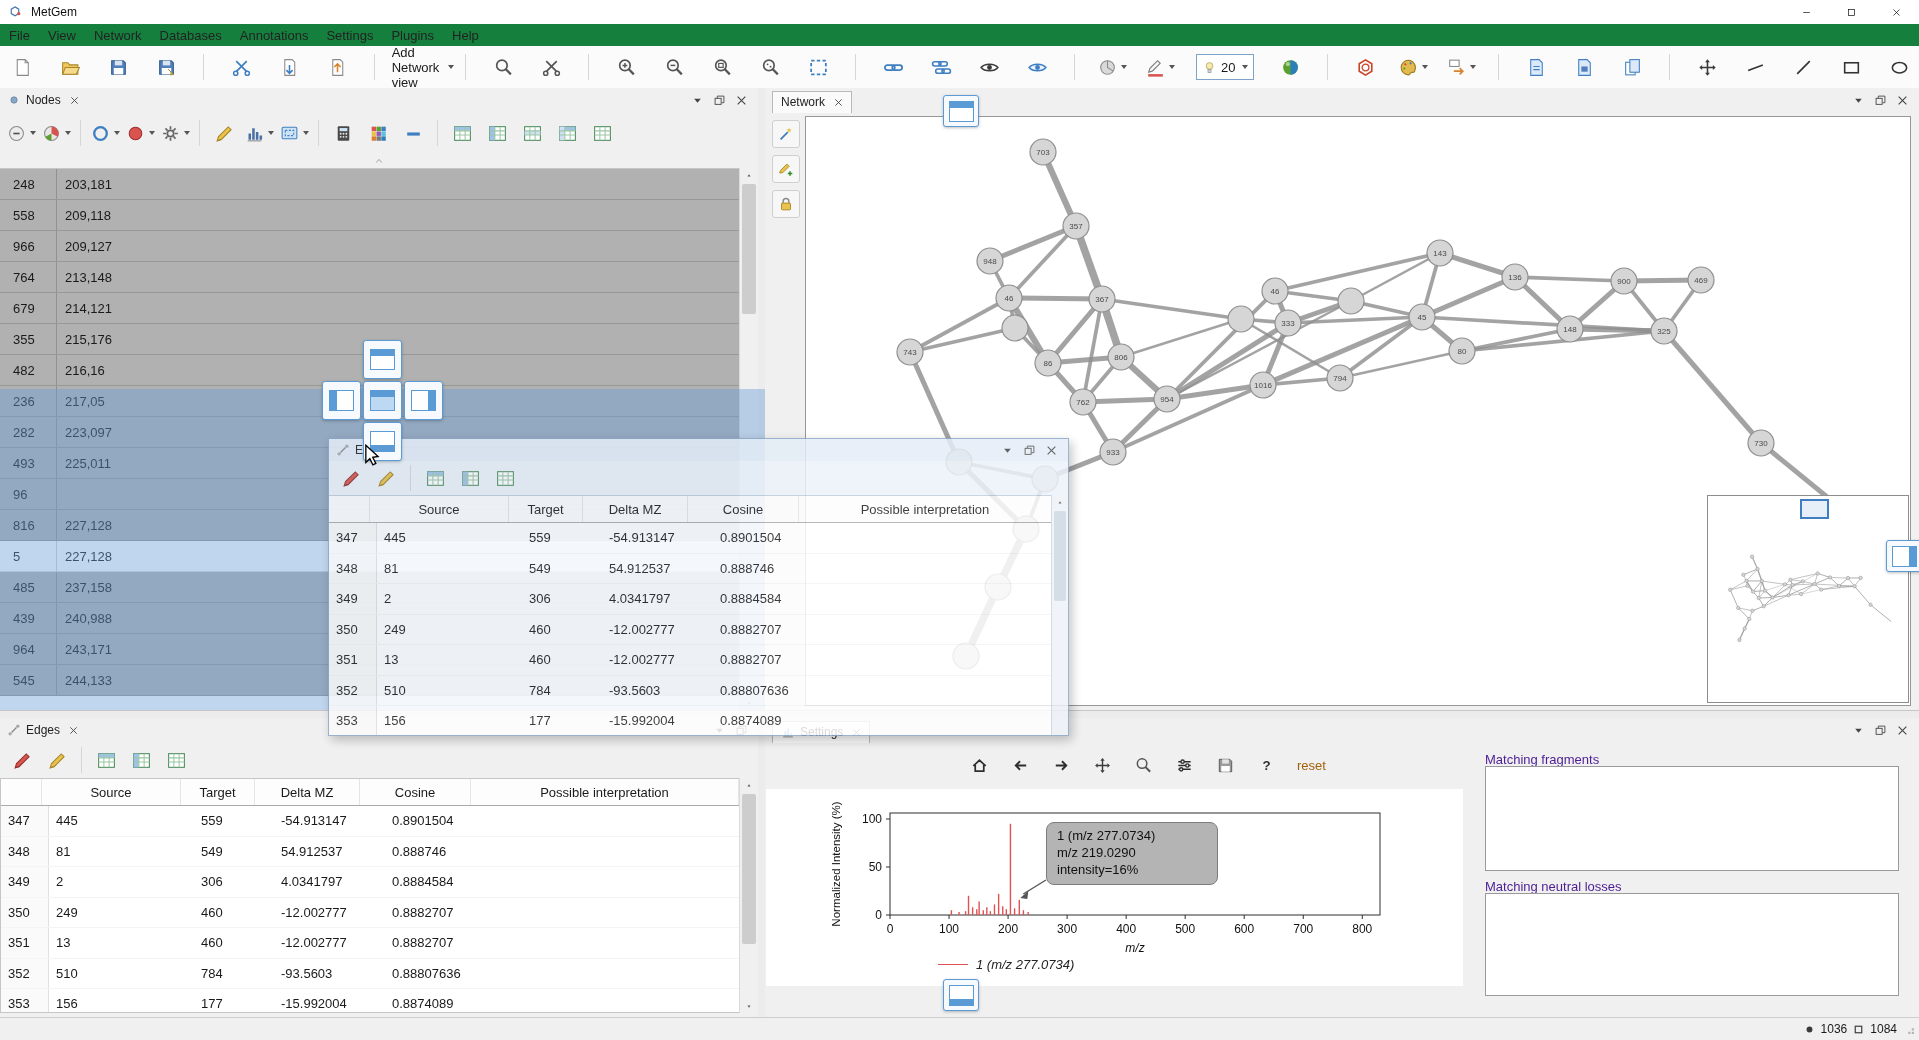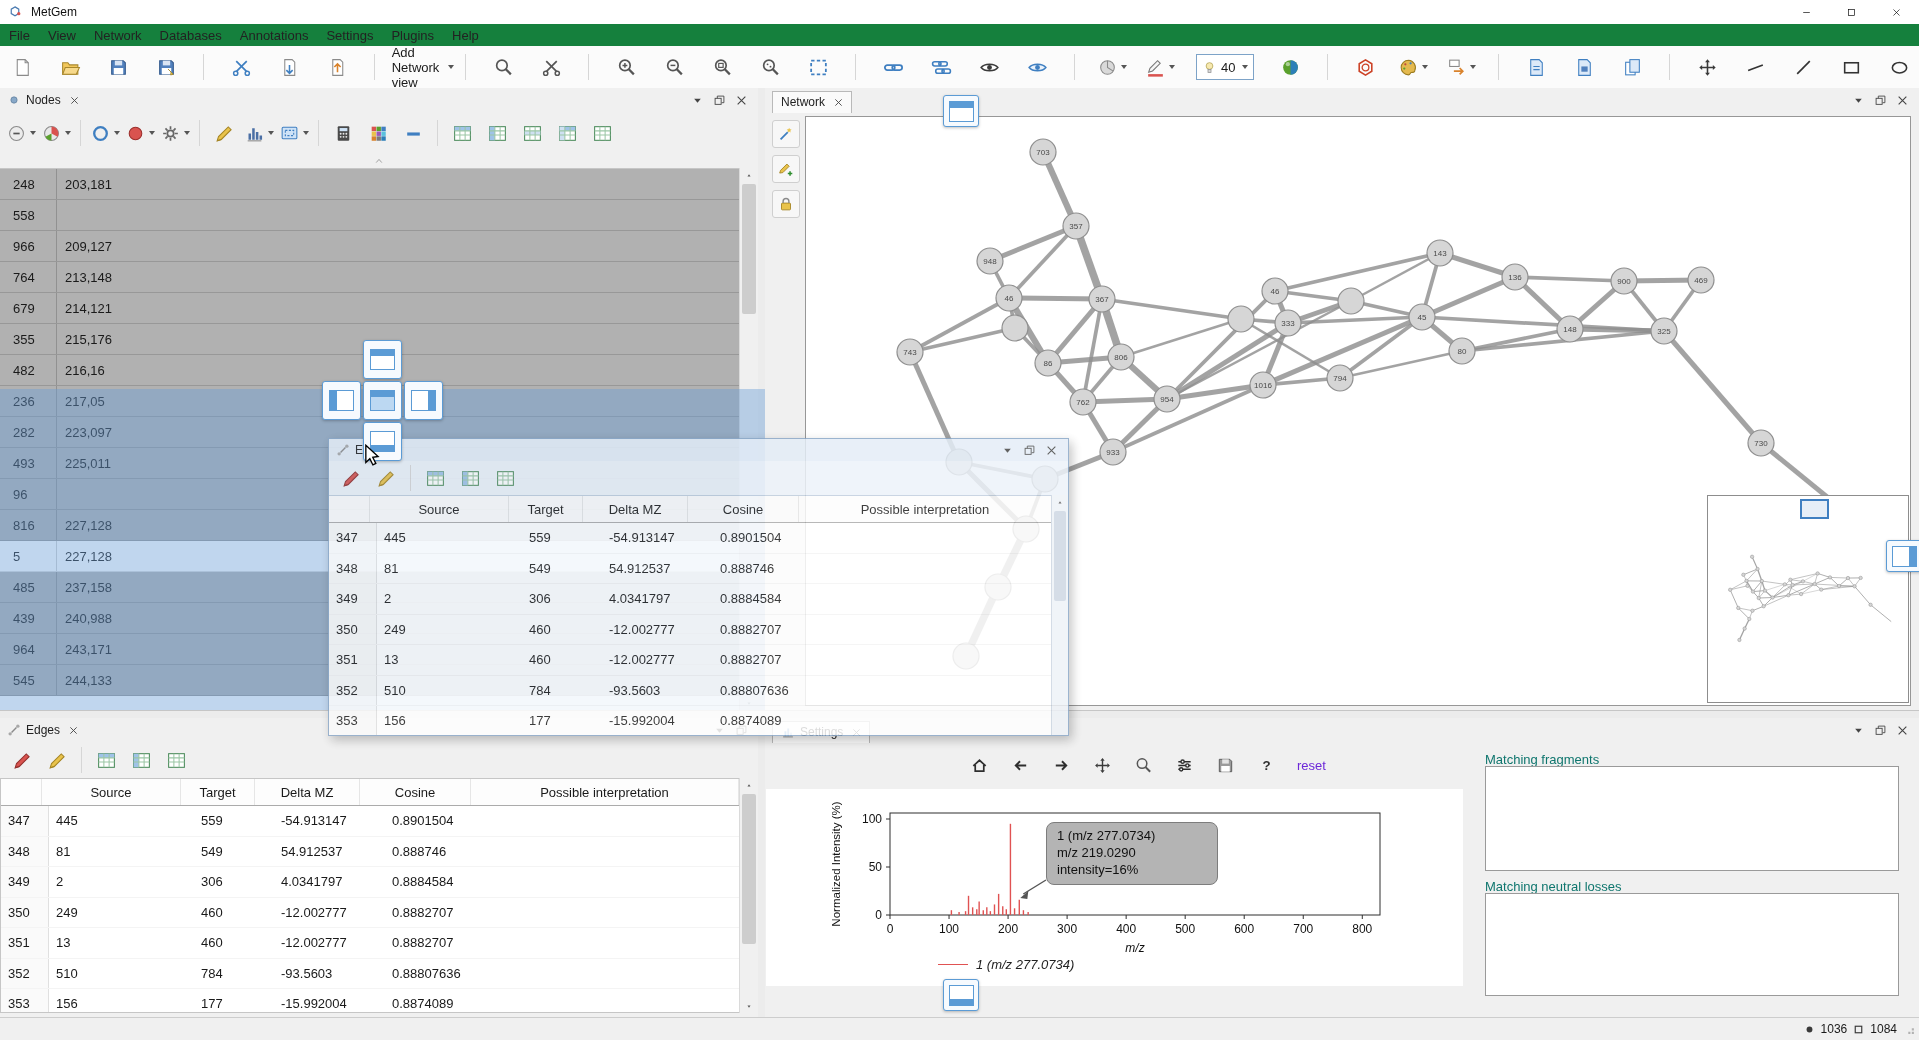--- a/index.html
+++ b/index.html
@@ -88,28 +88,28 @@
   .c2{width:73px;flex:none;}
   .c3{width:104px;flex:none;}
   .c4{width:110px;flex:none;}
   .c5{flex:1;}
 
   
   .spectra-dock{position:absolute;top:718px;left:765px;right:0;height:300px;background:#f0f0f0;}
   .mpl-toolbar{position:absolute;left:198px;top:32px;display:flex;align-items:center;gap:9px;}
   .mpl-toolbar .tbtn{width:28px;height:28px;}
   .mpl-toolbar .ic{width:19px;height:19px;}
-  .reset-btn{padding:3px 6px;color:#6d28d9;text-align:right;}
+  .reset-btn{padding:3px 6px;color:#a16207;text-align:right;}
   .figure{position:absolute;left:1px;top:71px;width:697px;height:197px;background:#fff;}
   #spec-svg{position:absolute;left:62px;top:3px;}
   .sp-legend{position:absolute;left:172px;top:168px;display:flex;align-items:center;gap:8px;font-size:13px;color:#222;}
   .legend-line{width:30px;height:0;border-top:1.6px solid #e05252;}
   .sp-tooltip{position:absolute;left:280px;top:33px;width:150px;background:rgba(174,174,174,.93);border:1px solid #7d7d7d;
               border-radius:8px;padding:5px 10px;font-size:13px;line-height:1.3;color:#111;z-index:5;}
-  .match-label{position:absolute;left:720px;font-size:13px;color:#0f766e;}
+  .match-label{position:absolute;left:720px;font-size:13px;color:#4c1d95;}
   .match-box{position:absolute;left:720px;width:412px;background:#fff;border:1px solid #9a9a9a;}
 
   
   .statusbar{position:absolute;left:0;right:0;bottom:0;height:22px;background:#f0f0f0;border-top:1px solid #cdcdcd;
              display:flex;align-items:center;justify-content:flex-end;gap:5px;font-size:12px;padding-right:3px;}
   .sb-ic{width:13px;height:13px;display:block;}
   .grip{width:14px;height:14px;}
 
   
   .drop-preview{position:absolute;left:0;top:389px;width:765px;height:321px;background:rgba(106,158,214,.42);z-index:40;}
@@ -378,21 +378,21 @@
         </span>
         <span class="dd"></span>
       </span>
       <span class="spinbox">
         <span class="ic">
           <svg viewBox="0 0 20 20" xmlns="http://www.w3.org/2000/svg">
             <circle cx="10" cy="8" r="4.5" fill="#f7e9b0" stroke="#b0a050"></circle>
             <rect x="8" y="12.5" width="4" height="4" fill="#d9d9d9" stroke="#909090"></rect>
           </svg>
         </span>
-        <span>40</span>
+        <span>20</span>
         <span class="dd"></span>
       </span>
       <span class="tbtn">
         <span class="ic">
           <svg viewBox="0 0 20 20" xmlns="http://www.w3.org/2000/svg">
             <circle cx="10" cy="10" r="7" fill="#5aa02c"></circle>
             <path d="M10 3a7 7 0 010 14z" fill="#2c7fb8"></path>
             <circle cx="7.5" cy="6.8" r="2" fill="#fff" opacity=".5"></circle>
           </svg>
         </span>
@@ -740,20 +740,21 @@
           </svg>
         </span>
       </div>
     <div class="nodes-table" id="nodes-rows">
         <div class="nrow sel">
           <span class="nid">248</span>
           <span class="nval">203,181</span>
         </div>
         <div class="nrow sel">
           <span class="nid">558</span>
+          <span class="nval">209,118</span>
         </div>
         <div class="nrow sel">
           <span class="nid">966</span>
           <span class="nval">209,127</span>
         </div>
         <div class="nrow sel">
           <span class="nid">764</span>
           <span class="nval">213,148</span>
         </div>
         <div class="nrow sel">

